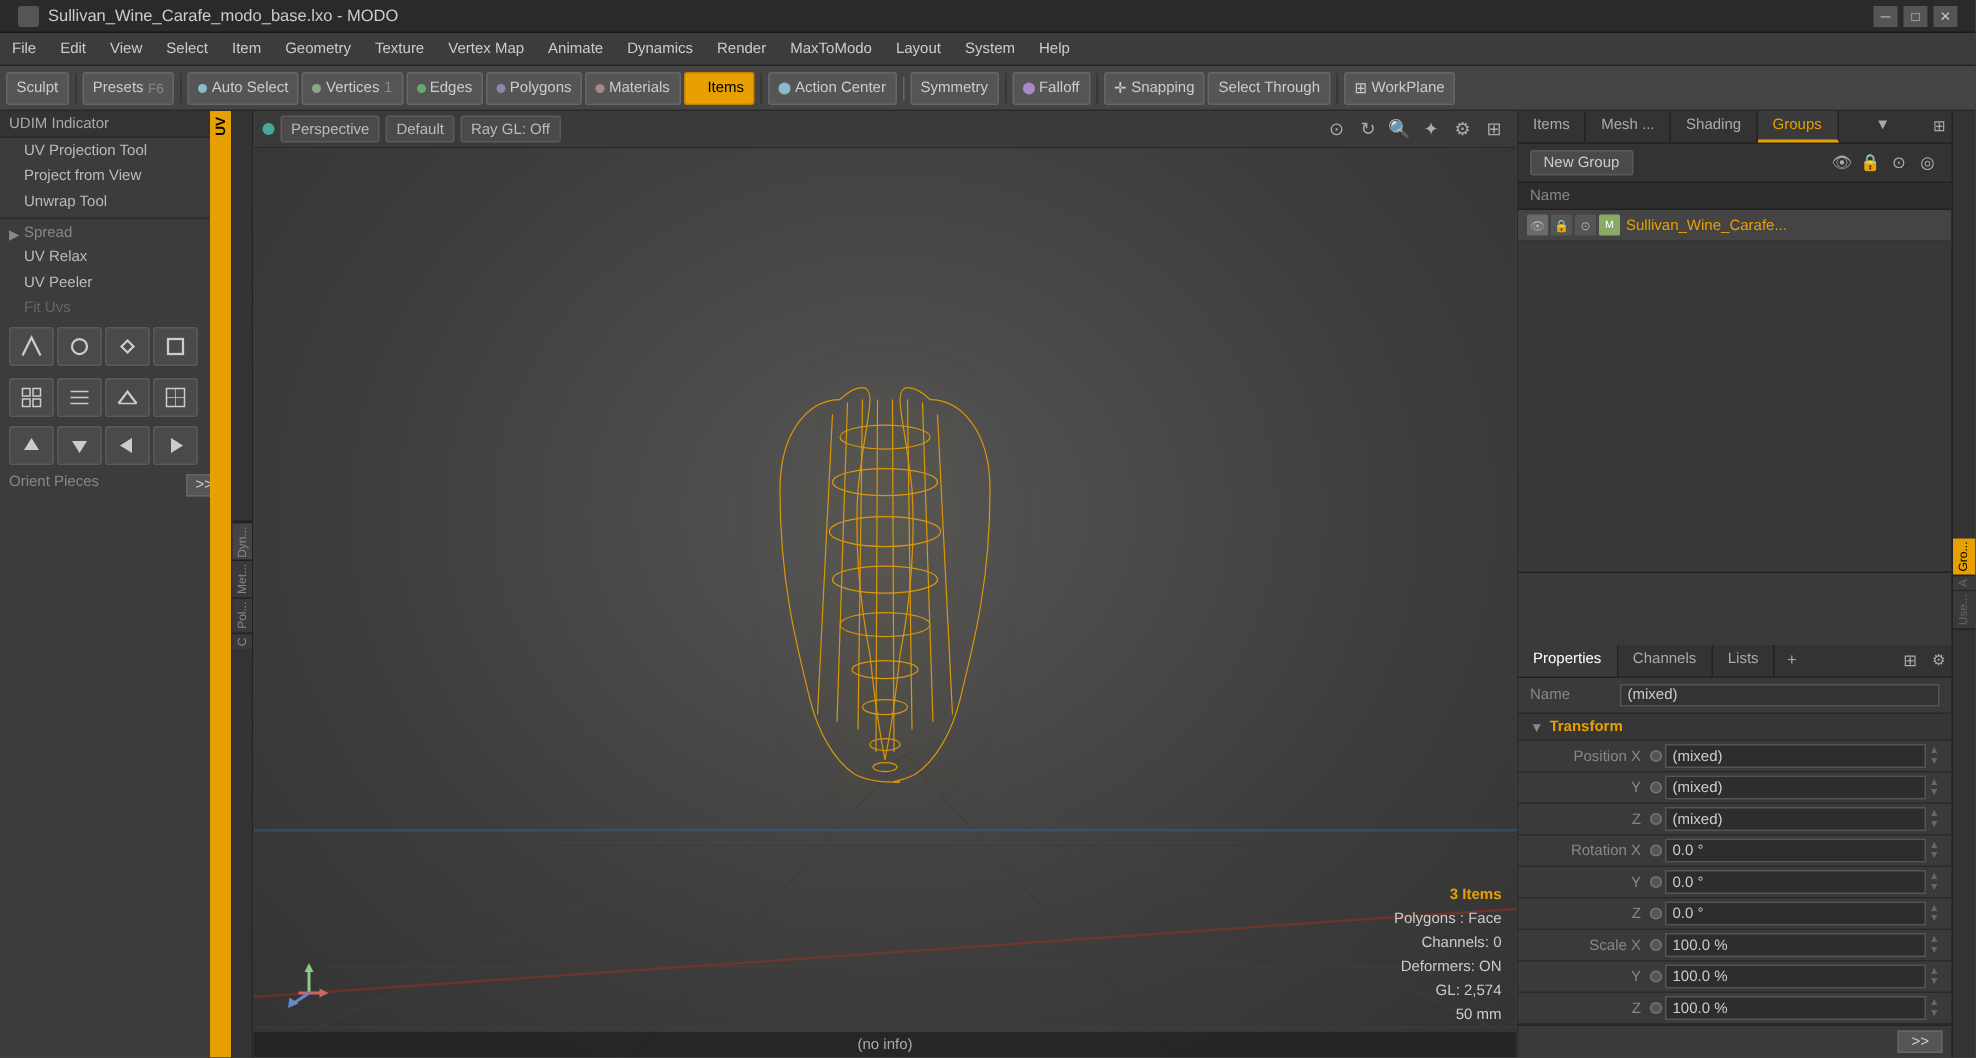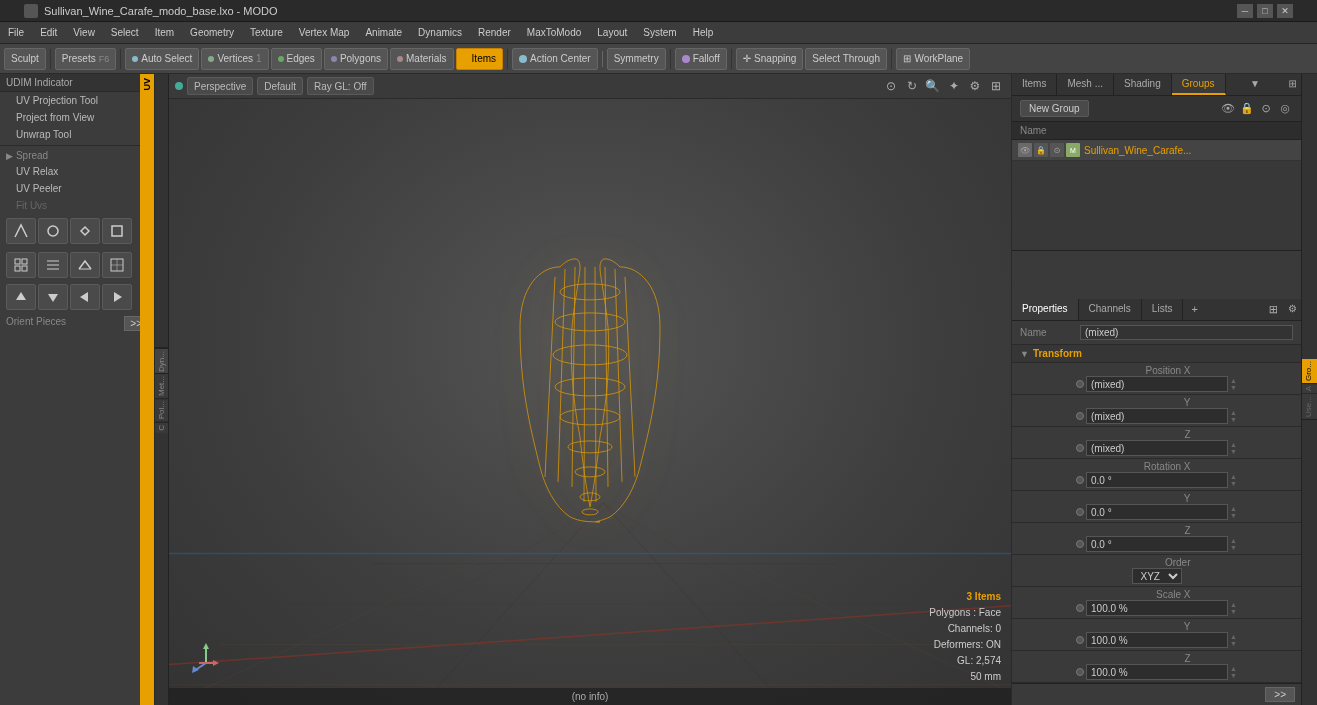--- a/index.html
+++ b/index.html
@@ -1,19 +1,19 @@
 <!DOCTYPE html>
 <html><head>
   <meta charset="utf-8">
   <style>
     * { box-sizing: border-box; margin: 0; padding: 0; }
     body { background: #3a3a3a; color: #ccc; font-family: Arial, sans-serif; font-size: 11px; width: 1317px; height: 705px; overflow: hidden; user-select: none; }
 
     
-    .title-bar { background: #2a2a2a; height: 22px; display: flex; align-items: center; justify-content: space-between; padding: 0 24px; border-bottom: 1px solid #1a1a1a; }
+    .title-bar { background: #2a2a2a; height: 22px; display: flex; align-items: center; justify-content: space-between; padding: 0 12px; border-bottom: 1px solid #1a1a1a; }
     .title-bar-left { display: flex; align-items: center; gap: 6px; }
     .title-bar-icon { width: 14px; height: 14px; background: #555; border-radius: 2px; display: inline-block; }
     .title-bar-title { color: #ccc; font-size: 11px; }
     .title-bar-controls { display: flex; gap: 4px; }
     .title-bar-btn { width: 16px; height: 14px; background: #555; border: none; cursor: pointer; color: #ccc; font-size: 9px; display: flex; align-items: center; justify-content: center; }
 
     
     .menu-bar { background: #3c3c3c; height: 22px; display: flex; align-items: center; border-bottom: 1px solid #252525; }
     .menu-item { padding: 0 8px; height: 100%; display: flex; align-items: center; cursor: pointer; color: #ccc; font-size: 10px; }
 
@@ -78,21 +78,21 @@
     .pt-tab { padding: 4px 10px; cursor: pointer; color: #aaa; font-size: 10px; border-right: 1px solid #222; }
     .pt-tab.active { color: #fff; background: #3a3a3a; }
     .pt-add { padding: 4px 8px; color: #aaa; cursor: pointer; }
     .pt-expand { margin-left: auto; padding: 4px 6px; color: #aaa; cursor: pointer; }
     .props-name-row { display: flex; align-items: center; padding: 4px 8px; border-bottom: 1px solid #2a2a2a; }
     .props-name-label { color: #888; font-size: 10px; width: 60px; }
     .props-name-value { flex: 1; background: #333; border: 1px solid #555; color: #ccc; font-size: 10px; padding: 1px 4px; }
     .props-section { padding: 3px 8px; background: #363636; border-bottom: 1px solid #2a2a2a; display: flex; align-items: center; gap: 4px; cursor: pointer; }
     .props-section-arrow { color: #888; font-size: 9px; }
     .props-section-label { color: #e8a000; font-size: 10px; font-weight: bold; }
-    .prop-row { display: flex; align-items: center; padding: 2px 8px; border-bottom: 1px solid #2a2a2a; flex-direction: column; }
+    .prop-row { display: flex; align-items: center; padding: 2px 8px; border-bottom: 1px solid #2a2a2a; }
     .prop-label { color: #888; font-size: 10px; width: 80px; text-align: right; padding-right: 6px; }
     .prop-input-group { display: flex; align-items: center; flex: 1; gap: 2px; }
     .prop-dot { width: 8px; height: 8px; border-radius: 50%; background: #555; border: 1px solid #777; flex-shrink: 0; cursor: pointer; }
     .prop-input { flex: 1; background: #2d2d2d; border: 1px solid #555; color: #ccc; font-size: 10px; padding: 1px 4px; height: 16px; }
     .prop-arrows { display: flex; flex-direction: column; }
     .prop-arr { color: #666; font-size: 7px; cursor: pointer; line-height: 1; }
 
     
     .model-svg { filter: drop-shadow(0 0 20px rgba(232, 160, 0, 0.3)); }
 
@@ -543,28 +543,20 @@
         <div class="prop-input-group">
           <div class="prop-dot"></div>
           <input class="prop-input" type="text" readonly="" value="0.0 °" style="">
           <div class="prop-arrows">
             <span class="prop-arr">▲</span>
             <span class="prop-arr">▼</span>
           </div>
         </div>
       </div>
 
-      <div class="prop-row">
-        <span class="prop-label">Order</span>
-        <div class="prop-input-group">
-          <select class="prop-input" style="background:#2d2d2d;border:1px solid #555;color:#ccc;font-size:10px;height:16px;">
-            <option>XYZ</option>
-          </select>
-        </div>
-      </div>
 
       <div class="prop-row">
         <span class="prop-label">Scale X</span>
         <div class="prop-input-group">
           <div class="prop-dot"></div>
           <input class="prop-input" type="text" readonly="" value="100.0 %" style="">
           <div class="prop-arrows">
             <span class="prop-arr">▲</span>
             <span class="prop-arr">▼</span>
           </div>

